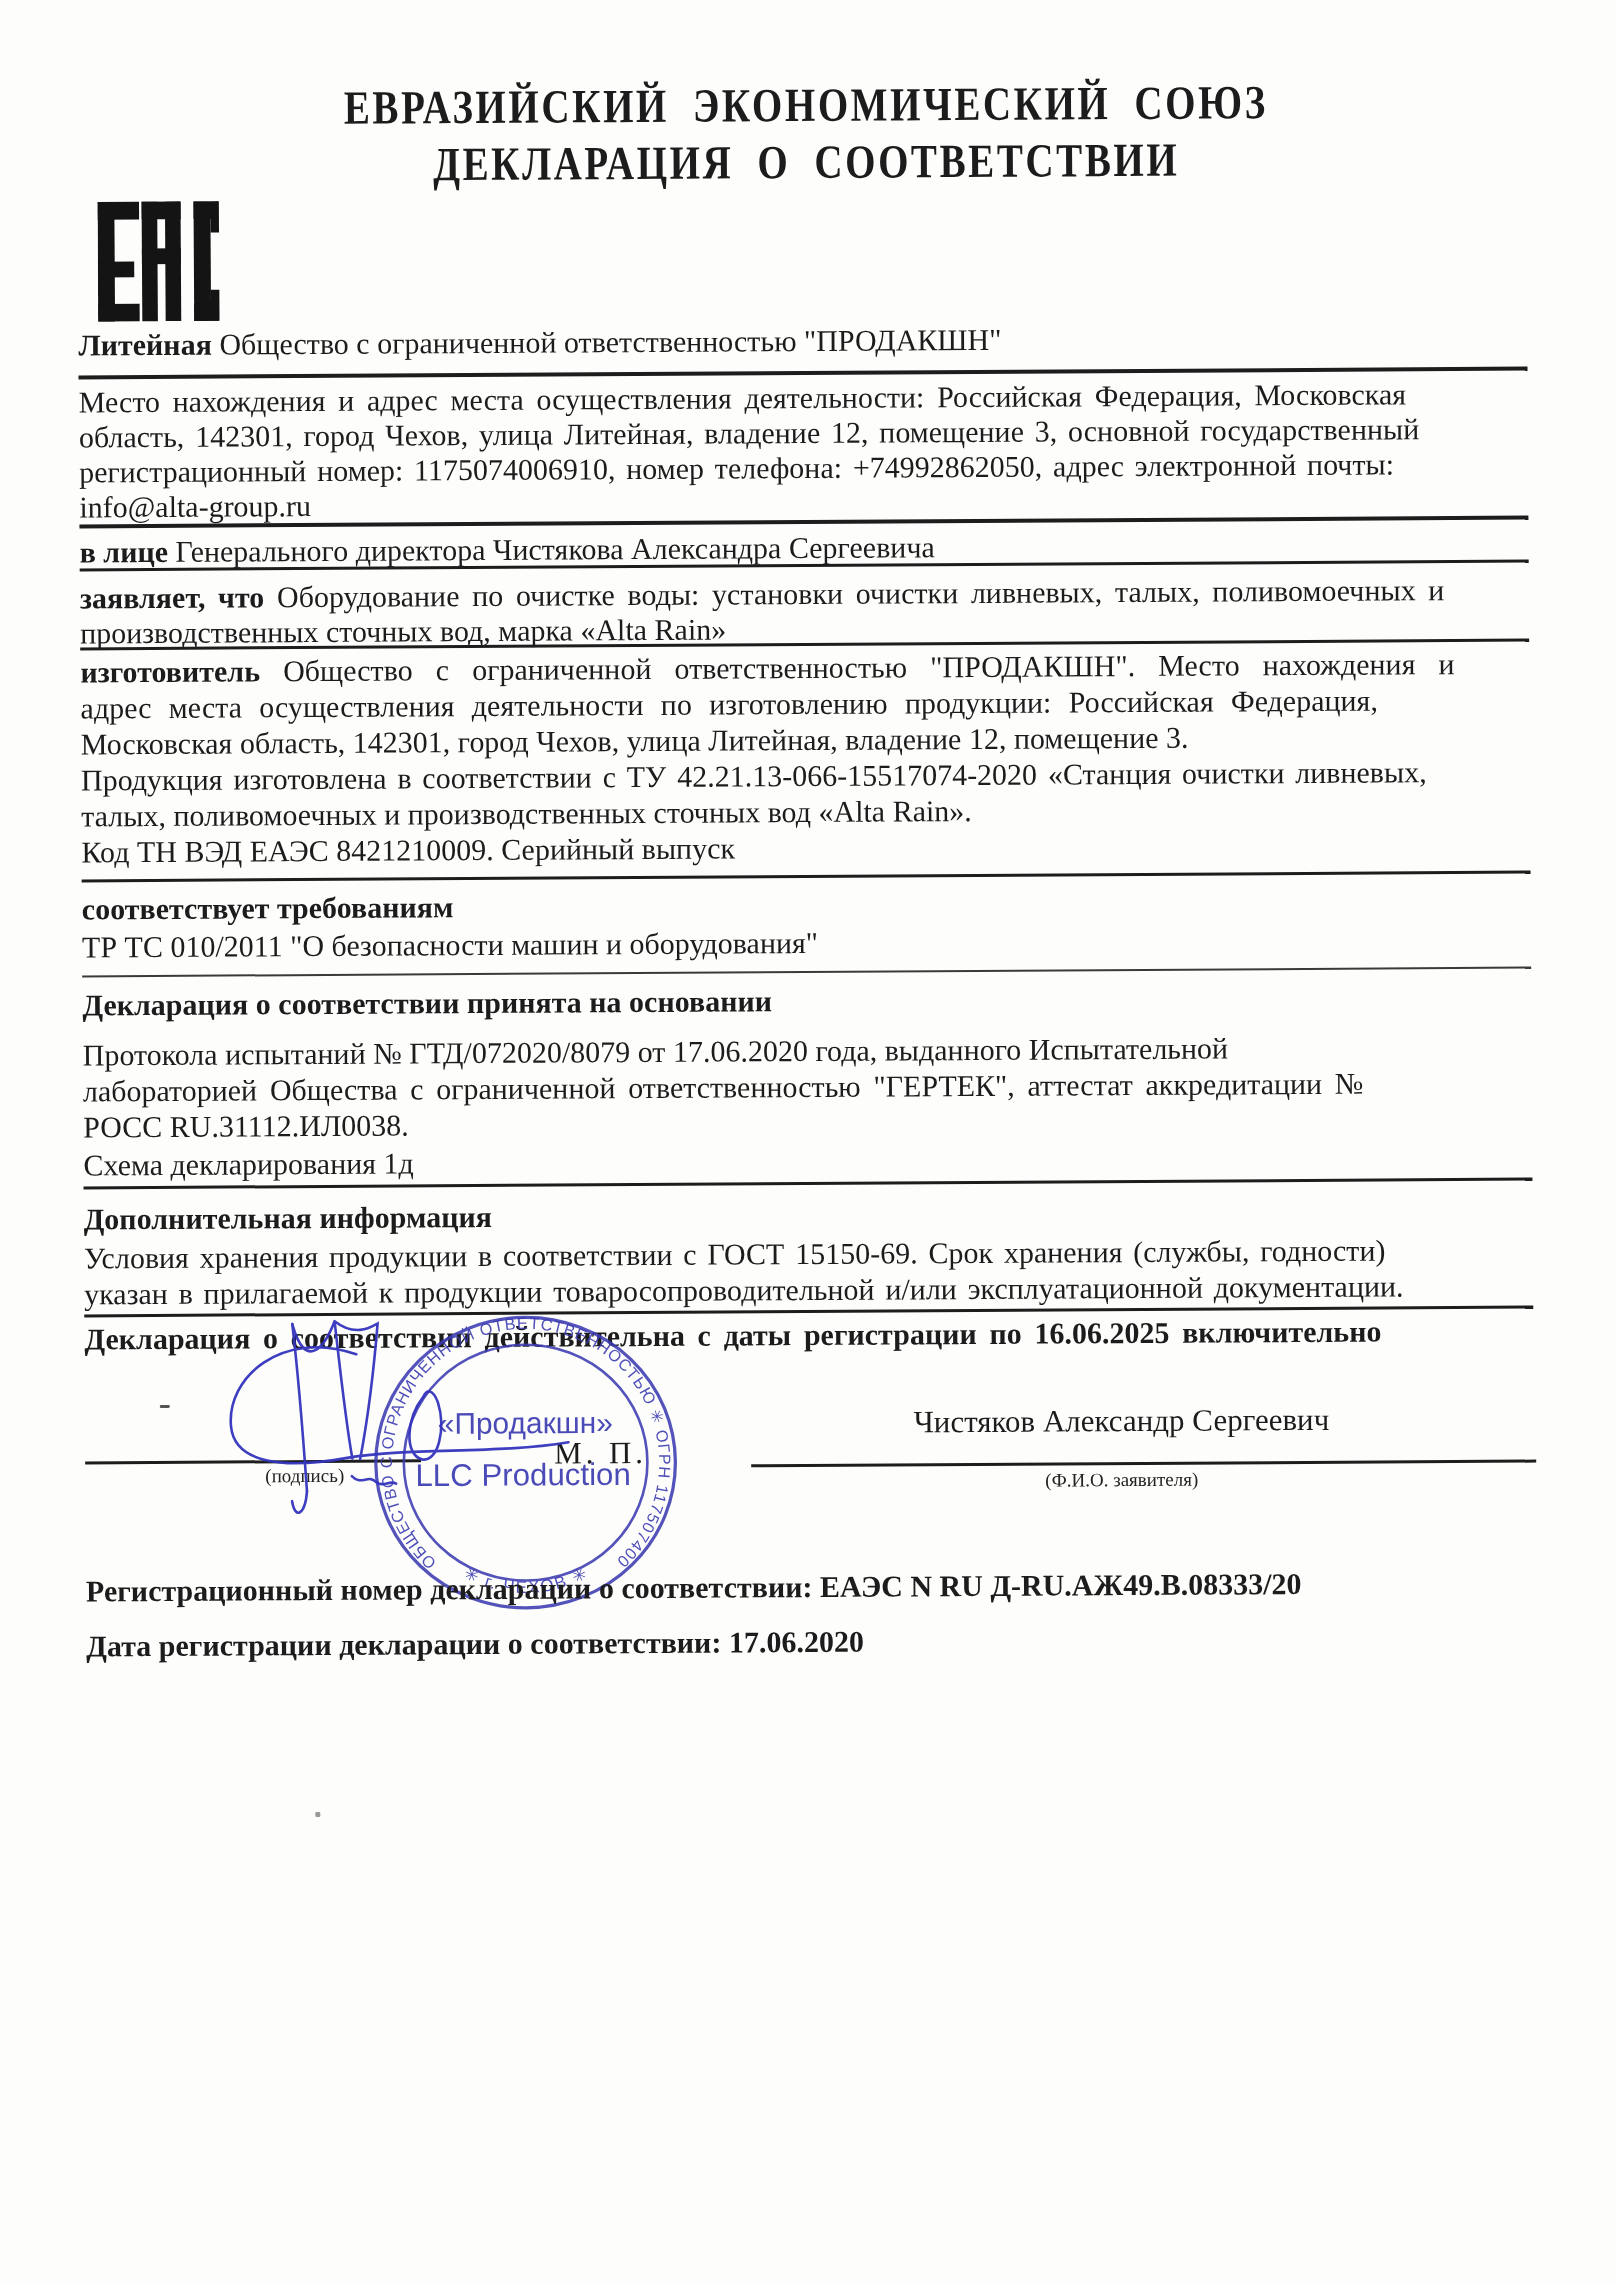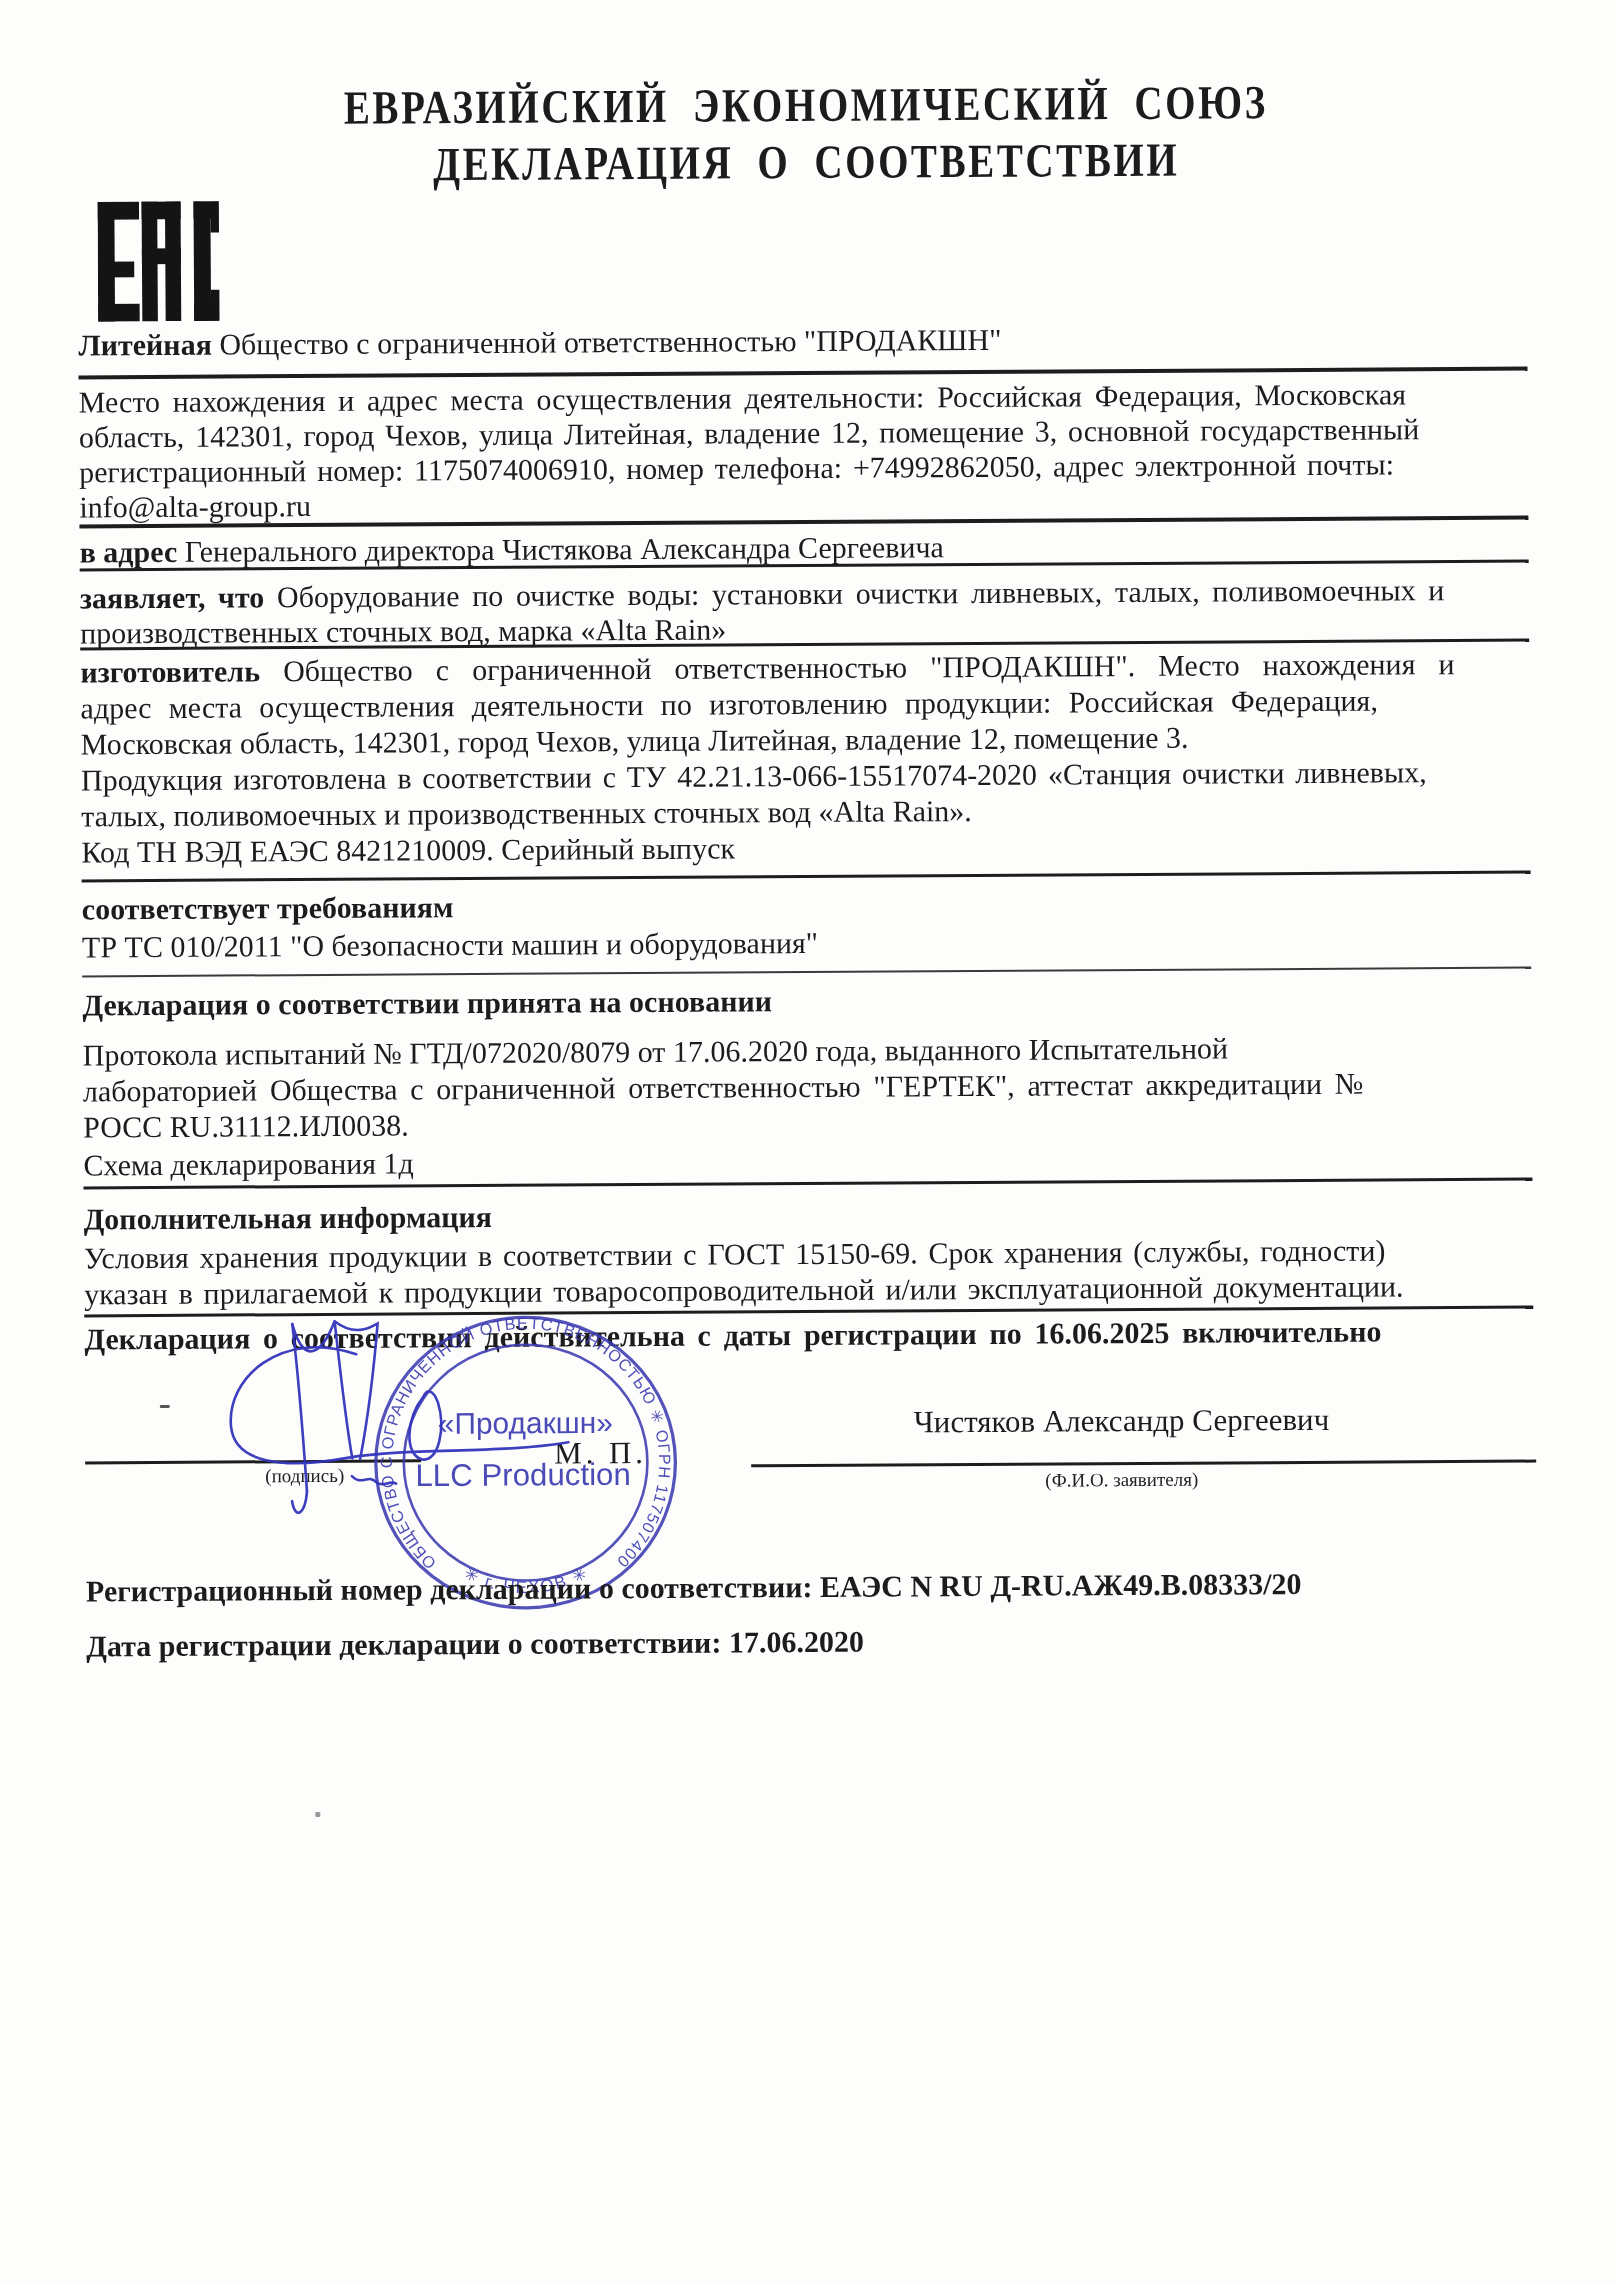--- a/index.html
+++ b/index.html
@@ -64,21 +64,21 @@
 
   <div class="abs para" style="top:380px;">
     <div class="ln ws1">Место нахождения и адрес места осуществления деятельности: Российская Федерация, Московская</div>
     <div class="ln ws4">область, 142301, город Чехов, улица Литейная, владение 12, помещение 3, основной государственный</div>
     <div class="ln ws4">регистрационный номер: 1175074006910, номер телефона: +74992862050, адрес электронной почты:</div>
     <div class="ln">info@alta-group.ru</div>
   </div>
   <div class="abs rule" style="top:520px;height:3.9px;"></div>
 
   <div class="abs single" style="top:530px;">
-    <span class="lead">в адрес</span>
+    <span class="lead">в лице</span>
     <span>Генерального директора Чистякова Александра Сергеевича</span>
   </div>
   <div class="abs rule" style="top:564px;height:3.3px;"></div>
 
   <div class="abs para" style="top:576px;">
     <div class="ln ws1">
       <span class="lead">заявляет, что</span>
       <span>Оборудование по очистке воды: установки очистки ливневых, талых, поливомоечных и</span>
     </div>
     <div class="ln">производственных сточных вод, марка «Alta  Rain»</div>

